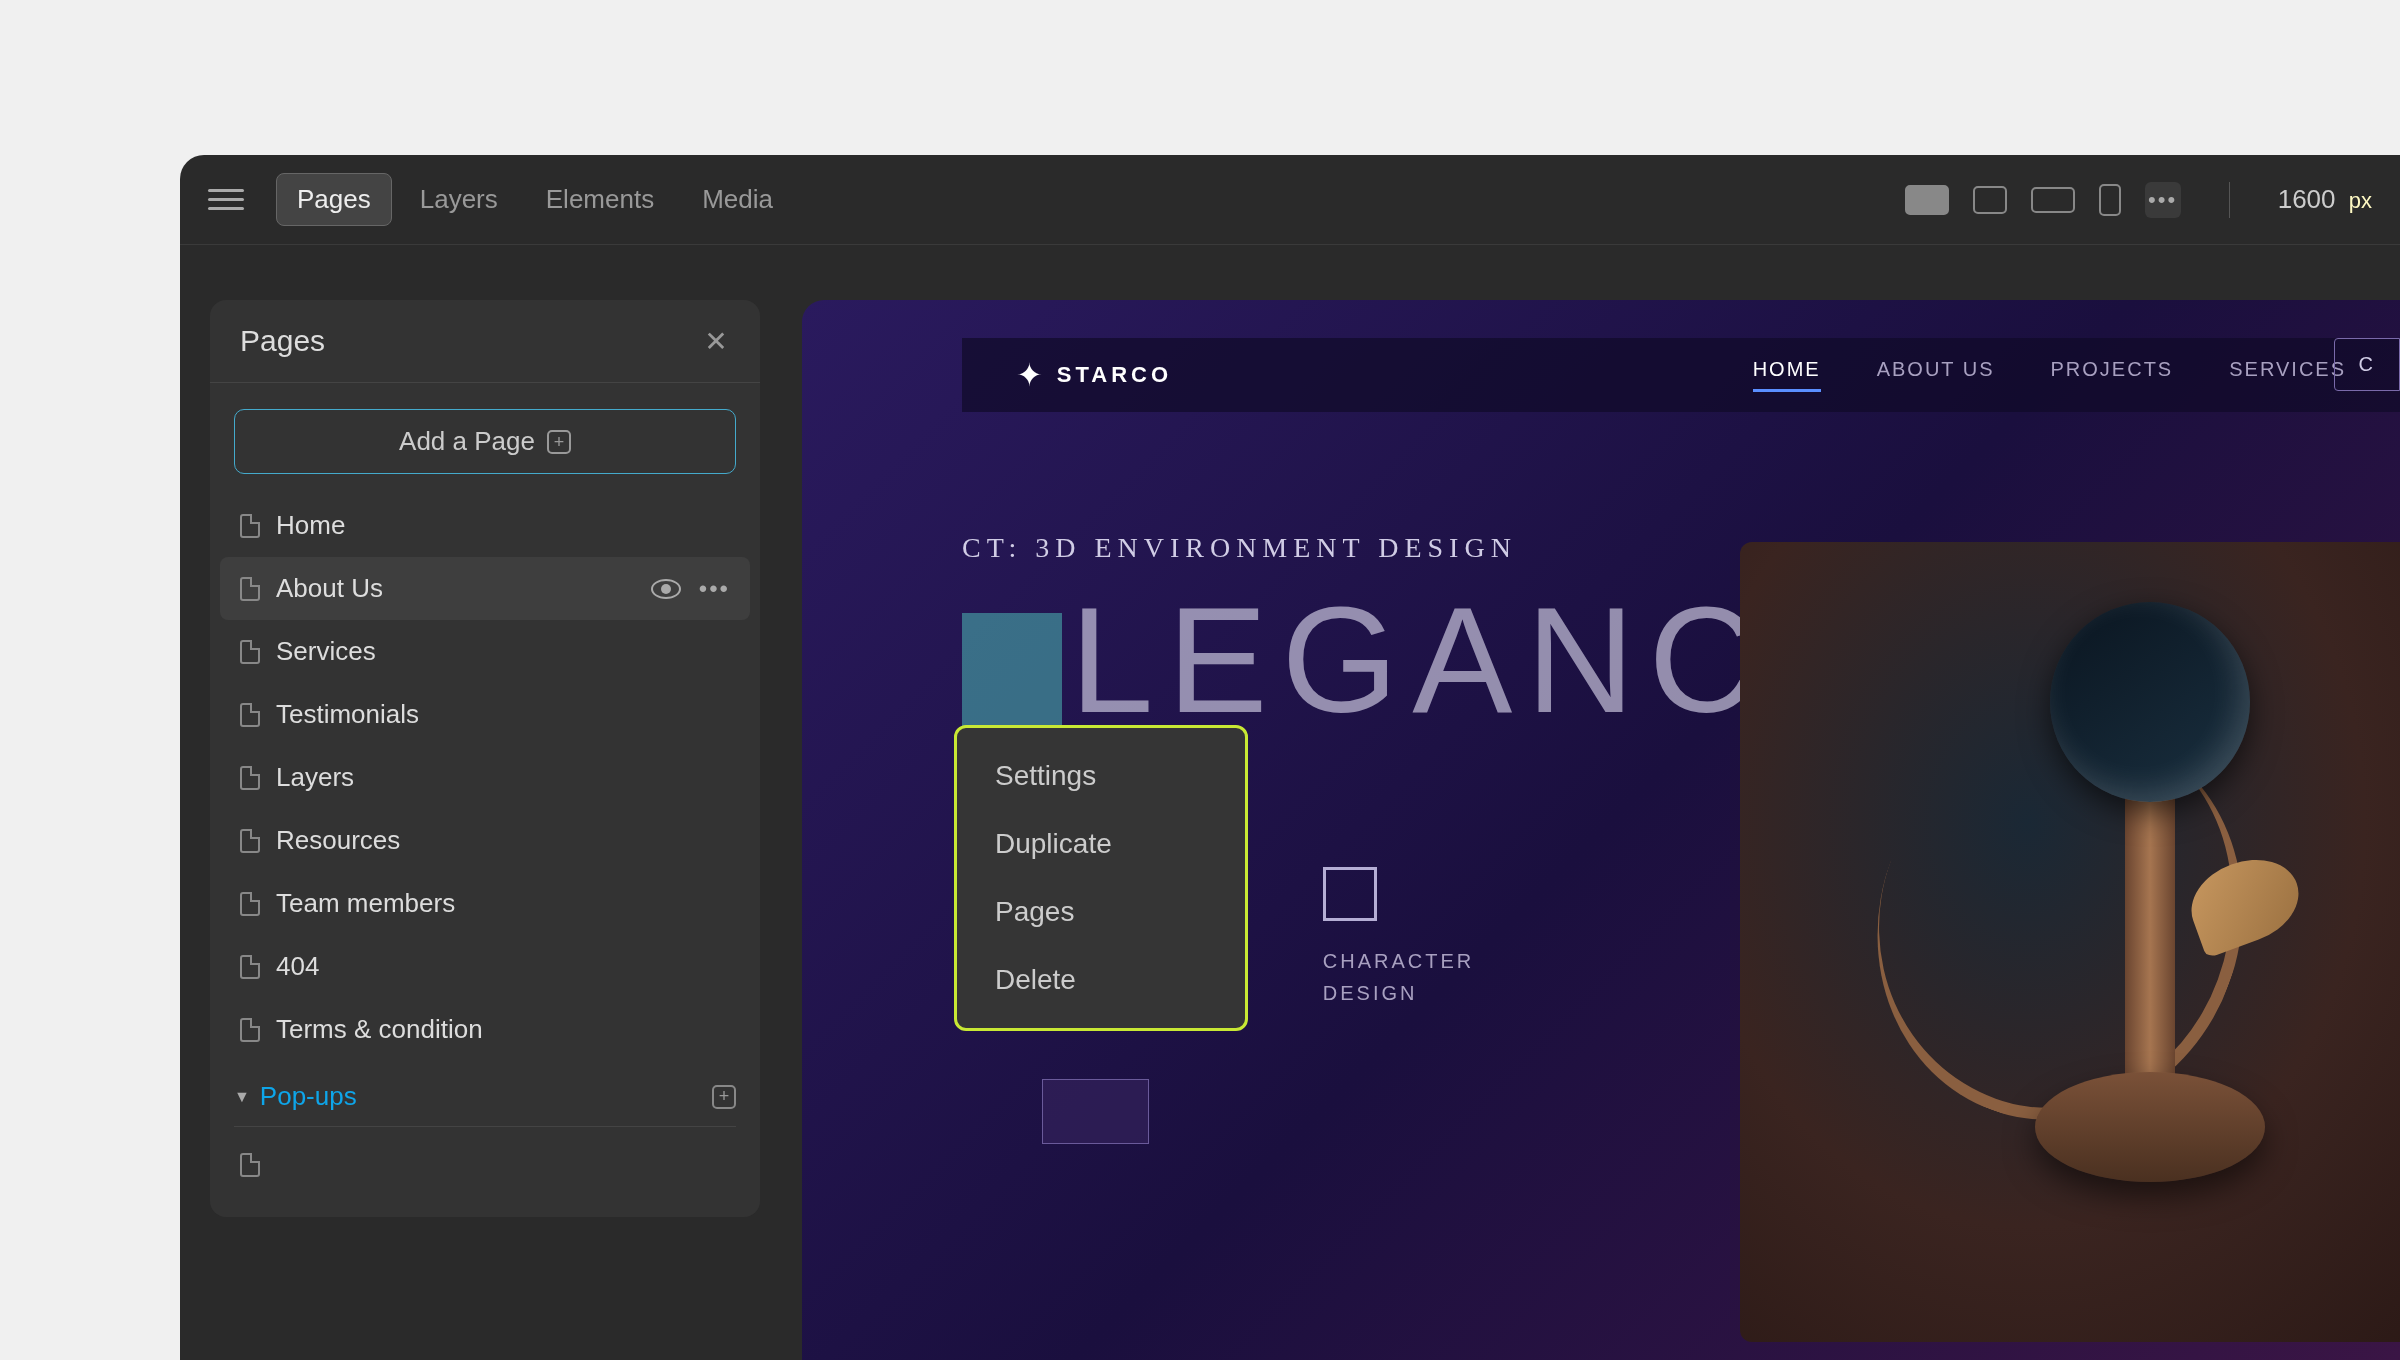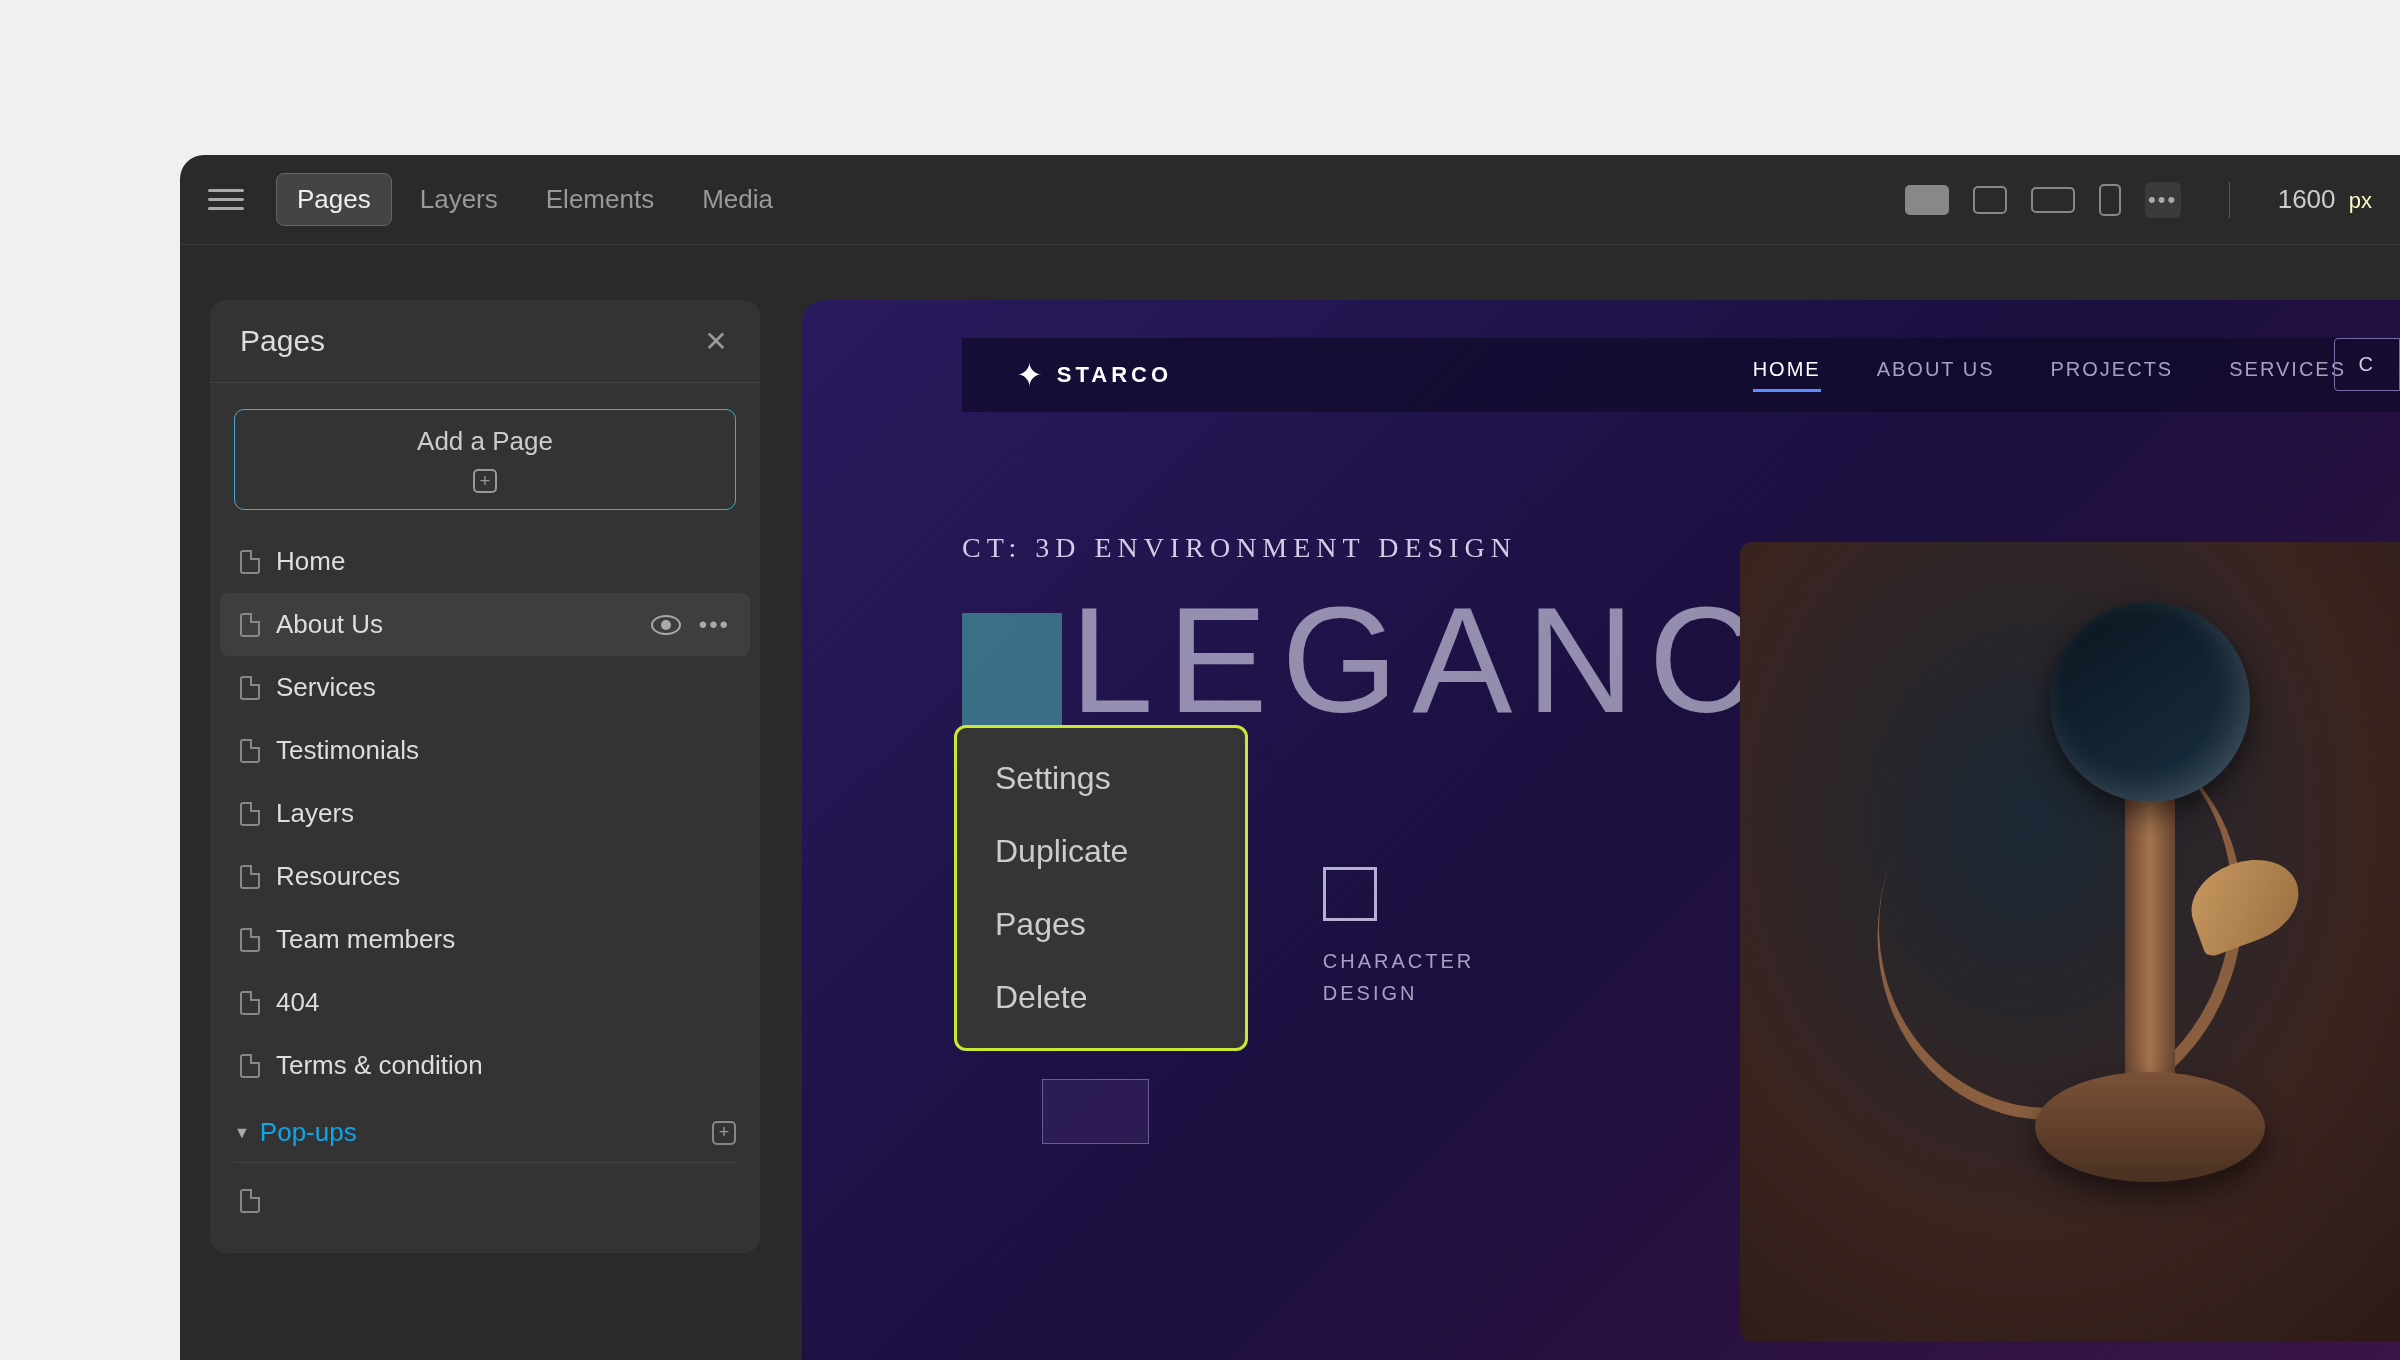--- a/index.html
+++ b/index.html
@@ -19,40 +19,40 @@
 .device-icon.mobile { width: 22px; height: 32px; }
 .device-more { width: 36px; height: 36px; display: flex; align-items: center; justify-content: center; cursor: pointer; background: #3a3a3a; border-radius: 6px; }
 .device-more span { color: #aaa; font-size: 22px; letter-spacing: 2px; }
 .divider { width: 1px; height: 36px; background: #555; margin: 0 24px; }
 .viewport-size { color: #ccc; font-size: 26px; }
 .viewport-size .unit { color: #fef9c3; margin-left: 6px; font-size: 22px; }
 .panel { position: absolute; left: 30px; top: 145px; width: 550px; background: #333; border-radius: 16px; padding: 0 0 24px 0; }
 .panel-header { display: flex; align-items: center; justify-content: space-between; padding: 24px 30px; border-bottom: 1px solid #444; }
 .panel-title { color: #ddd; font-size: 30px; font-weight: 500; }
 .panel-close { width: 28px; height: 28px; cursor: pointer; color: #999; font-size: 28px; display: flex; align-items: center; justify-content: center; }
-.add-page-btn { margin: 26px 24px 20px 24px; padding: 16px; border: 1.5px solid #4ac; border-radius: 10px; text-align: center; color: #ccc; font-size: 26px; cursor: pointer; display: flex; align-items: center; justify-content: center; gap: 12px; flex-direction: column; }
+.add-page-btn { margin: 26px 24px 20px 24px; padding: 16px; border: 1.5px solid #4ac; border-radius: 10px; text-align: center; color: #ccc; font-size: 26px; cursor: pointer; display: flex; align-items: center; justify-content: center; gap: 12px; }
 .add-page-btn .plus-box { width: 24px; height: 24px; border: 2px solid #999; border-radius: 5px; display: flex; align-items: center; justify-content: center; font-size: 18px; color: #999; line-height: 1; }
 .page-list { padding: 0 10px; }
 .page-item { display: flex; align-items: center; padding: 16px 20px; border-radius: 8px; cursor: pointer; gap: 16px; }
 .page-item.selected { background: #3e3e3e; }
 .page-icon { width: 20px; height: 24px; border: 2px solid #888; border-radius: 3px 3px 3px 3px; position: relative; }
 .page-icon::after { content: ''; position: absolute; top: -2px; right: -2px; width: 8px; height: 8px; background: #333; border-bottom: 2px solid #888; border-left: 2px solid #888; }
 .page-item.selected .page-icon::after { background: #3e3e3e; }
 .page-label { color: #ddd; font-size: 26px; flex: 1; }
 .page-actions { display: flex; gap: 18px; align-items: center; }
 .eye-icon { width: 30px; height: 20px; border: 2.5px solid #aaa; border-radius: 50%; position: relative; }
 .eye-icon::after { content: ''; position: absolute; width: 10px; height: 10px; background: #aaa; border-radius: 50%; top: 50%; left: 50%; transform: translate(-50%, -50%); }
 .dots-icon { color: #aaa; font-size: 24px; letter-spacing: 2px; cursor: pointer; }
 .section-header { display: flex; align-items: center; padding: 20px 24px 14px 24px; gap: 10px; }
 .section-caret { color: #aaa; font-size: 16px; }
 .section-label { color: #0ea5e9; font-size: 26px; flex: 1; }
 .section-add { width: 24px; height: 24px; border: 2px solid #888; border-radius: 5px; display: flex; align-items: center; justify-content: center; color: #999; font-size: 18px; cursor: pointer; }
 .section-divider { height: 1px; background: #444; margin: 0 24px 10px 24px; }
 .context-menu { position: absolute; left: 774px; top: 570px; width: 294px; background: #353535; border: 3px solid #c8e834; border-radius: 12px; padding: 14px 0; z-index: 100; }
-.context-item { padding: 18px 38px; color: #ccc; font-size: 32px; cursor: pointer; }
+.context-item { padding: 18px 38px; color: #ccc; font-size: 28px; cursor: pointer; }
 .canvas-area { position: absolute; left: 622px; top: 145px; width: 1598px; height: 1060px; background: linear-gradient(135deg, #2a1a5e 0%, #1a0f3e 50%, #3a1545 100%); border-radius: 22px 0 0 0; overflow: hidden; }
 .site-header { display: flex; align-items: center; padding: 18px 54px; background: rgba(15, 10, 40, 0.7); margin: 38px 0 0 160px; }
 .site-logo { display: flex; align-items: center; gap: 14px; color: #fff; }
 .logo-star { font-size: 32px; color: #fff; }
 .logo-text { letter-spacing: 4px; font-size: 22px; font-weight: 600; }
 .site-nav { margin-left: auto; display: flex; gap: 56px; }
 .nav-link { color: #a8a0c0; font-size: 20px; letter-spacing: 2px; cursor: pointer; padding-bottom: 8px; }
 .nav-link.active { color: #fff; border-bottom: 3px solid #5a8fff; }
 .hero { padding: 120px 0 0 160px; position: relative; }
 .hero-tag { color: #d0cce5; font-size: 28px; letter-spacing: 6px; font-family: Georgia, serif; }

